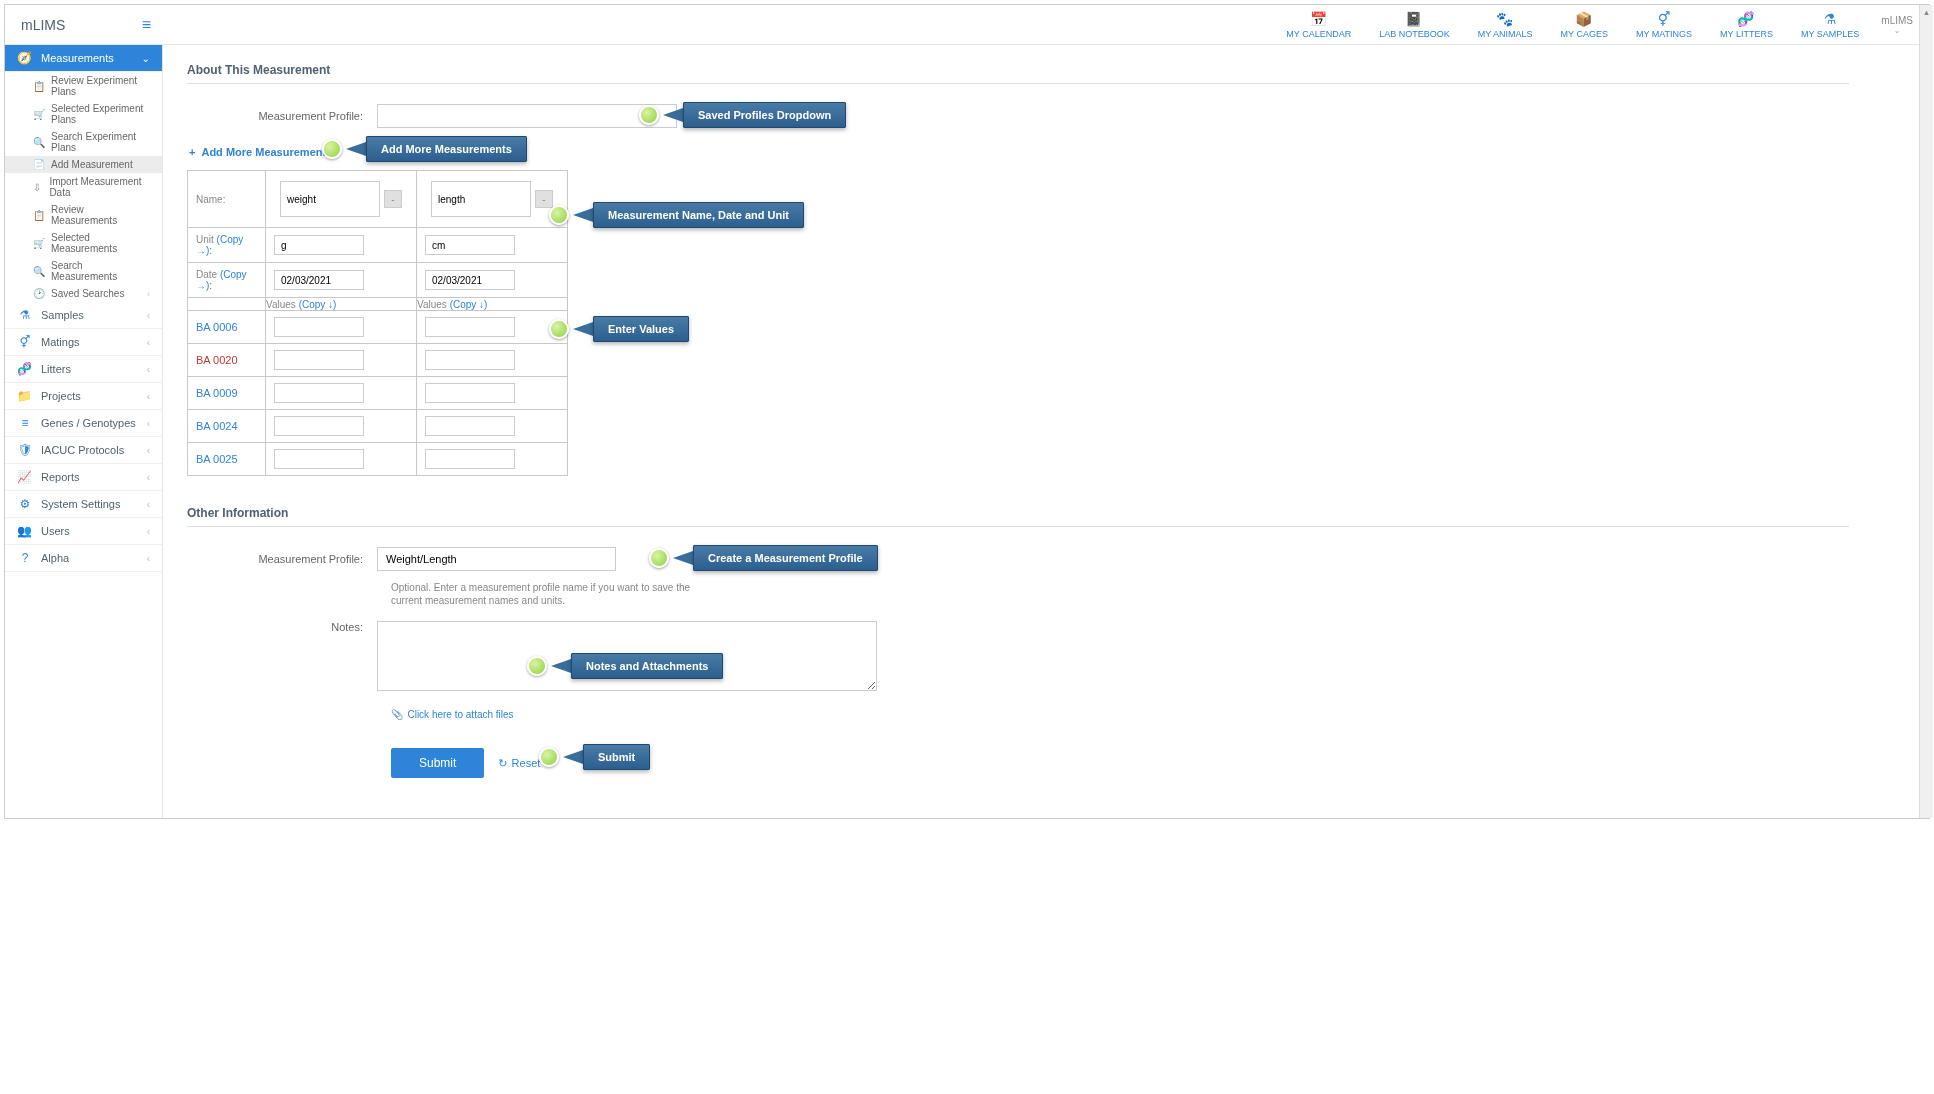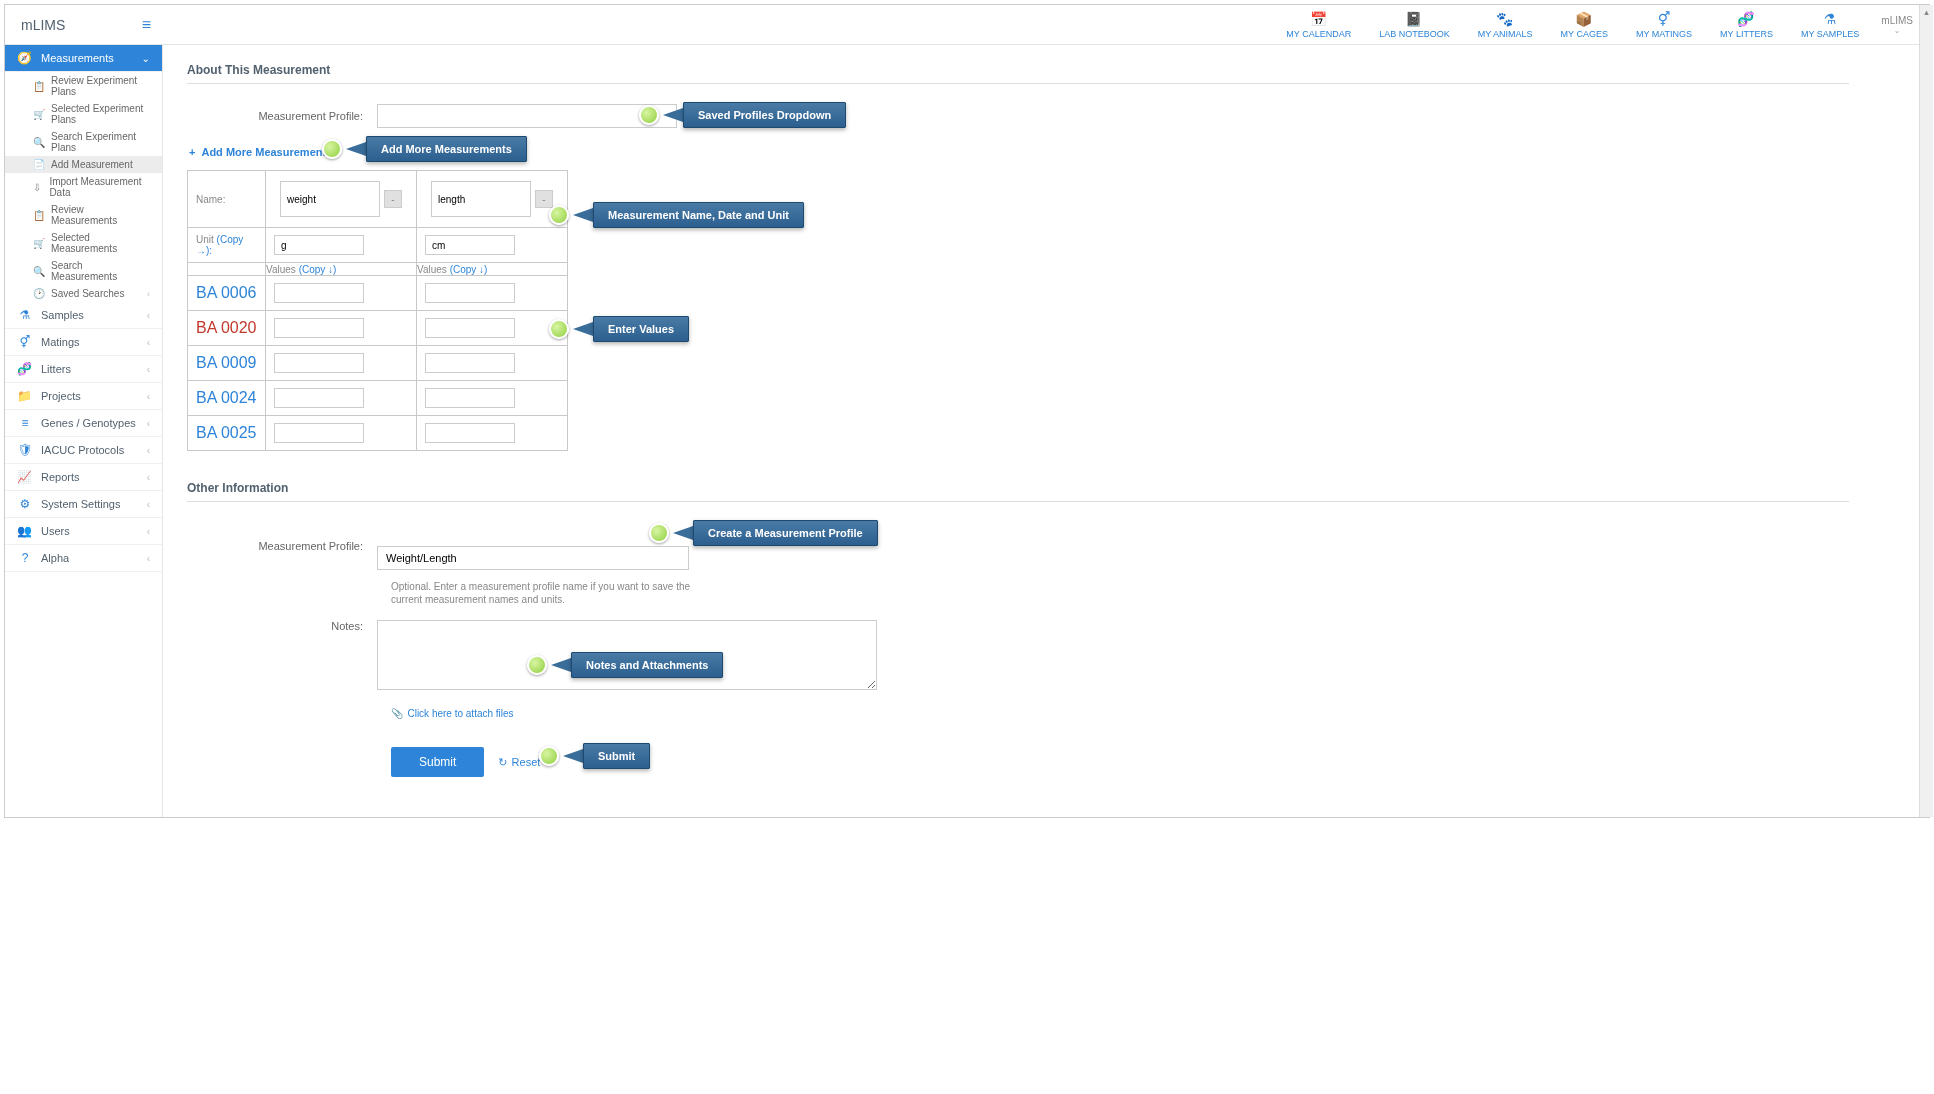--- a/index.html
+++ b/index.html
@@ -41,21 +41,21 @@
 .form-input.wide { width: 300px; }
 
 .add-more { display: inline-flex; align-items: center; color: #2d84d8; font-size: 11px; font-weight: bold; margin: 8px 0 8px 2px; cursor: pointer; }
 .add-more .plus { margin-right: 6px; font-weight: bold; }
 
 
 .mtable { border: 1px solid #c8c8c8; border-collapse: collapse; margin-top: 4px; }
 .mtable th, .mtable td { border: 1px solid #c8c8c8; padding: 0; vertical-align: middle; }
 .mtable .hcell { font-size: 10px; color: #888; padding: 6px 8px; text-align: left; font-weight: normal; background: #fff; }
 .mtable .hcell a { color: #2d84d8; text-decoration: none; }
-.mtable .idcell { font-size: 16px; padding: 8px 8px; width: 78px; }
+.mtable .idcell { font-size: 11px; padding: 8px 8px; width: 78px; }
 .mtable .idcell.blue { color: #2d84d8; }
 .mtable .idcell.red { color: #c0392b; }
 .mtable .valcell { padding: 6px 8px; width: 142px; }
 .mtable input.cell-in { width: 90px; height: 20px; border: 1px solid #ccc; padding: 0 6px; font-size: 10px; }
 .name-wrap { display: flex; align-items: center; padding: 4px 6px; gap: 4px; }
 .name-wrap input { flex: 1; height: 36px; border: 1px solid #ccc; padding: 0 6px; font-size: 10px; width: 100px; }
 .name-wrap .del { width: 18px; height: 18px; background: #e0e0e0; border: 1px solid #ccc; font-size: 10px; display: flex; align-items: center; justify-content: center; cursor: pointer; color: #888; }
 .values-label { font-size: 10px; color: #888; padding: 6px 8px; }
 .values-label a { color: #2d84d8; text-decoration: none; }
 
@@ -276,20 +276,28 @@
         </tr>
         <tr>
           <th class="hcell">
             <span>Unit</span>
             <a>(Copy →):</a>
           </th>
           <td class="valcell"><input class="cell-in" value="g" style=""></td>
           <td class="valcell"><input class="cell-in" value="cm" style=""></td>
         </tr>
         <tr>
+          <th class="hcell">
+            <span>Date</span>
+            <a>(Copy →):</a>
+          </th>
+          <td class="valcell"><input class="cell-in" value="02/03/2021" style=""></td>
+          <td class="valcell"><input class="cell-in" value="02/03/2021" style=""></td>
+        </tr>
+        <tr>
           <th class="hcell"></th>
           <td class="values-label"><span>Values</span> <a>(Copy ↓)</a></td>
           <td class="values-label"><span>Values</span> <a>(Copy ↓)</a></td>
         </tr>
         </tbody>
             <tbody id="mrows">
               <tr>
                 <td class="idcell blue">BA 0006</td>
                 <td class="valcell"><input class="cell-in" style=""></td>
                 <td class="valcell"><input class="cell-in" style=""></td>
@@ -330,21 +338,21 @@
       </div>
       </div>
 
       <div style="height:30px;"></div>
 
       
       <div class="section-title">Other Information</div>
 
       <div class="form-row" style="position:relative;">
         <div class="form-label">Measurement Profile:</div>
-        <input class="form-input" style="width: 312px; margin-top: 24px;" value="Weight/Length">
+        <input class="form-input" style="width: 239px;" value="Weight/Length">
         <div class="callout" style="left:462px; top:-2px;">
           <div class="dot"></div>
           <div class="tail"></div>
           <div class="bubble">Create a Measurement Profile</div>
         </div>
       </div>
       <div class="hint-text">Optional. Enter a measurement profile name if you want to save the current measurement names and units.</div>
 
       <div style="height:14px;"></div>
 

